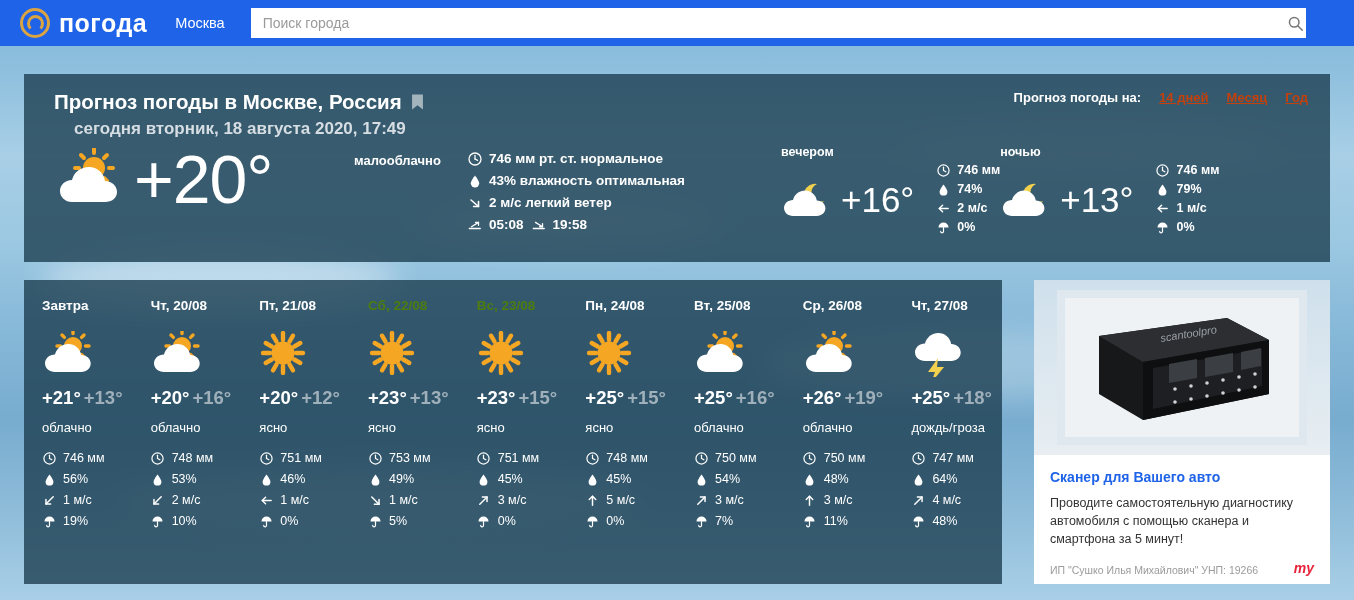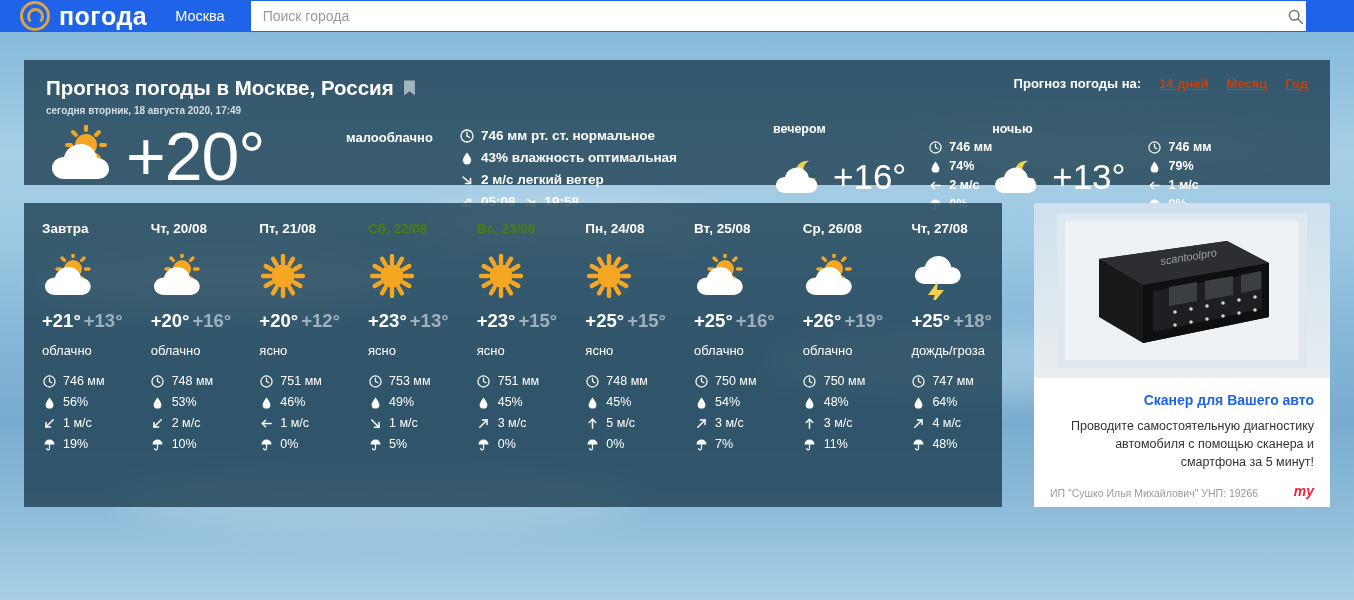--- a/index.html
+++ b/index.html
@@ -18,21 +18,21 @@
   .sky-wisp { position: absolute; border-radius: 50%; background: rgba(255,255,255,0.40); filter: blur(14px); pointer-events: none; }
   .w1 { left: 40px;  top: 250px; width: 360px; height: 60px; }
   .w2 { left: 420px; top: 200px; width: 300px; height: 46px; opacity:.7; }
   .w3 { left: 760px; top: 330px; width: 420px; height: 70px; opacity:.55;}
   .w4 { left: 120px; top: 470px; width: 520px; height: 60px; opacity:.45;}
   .w5 { left: 900px; top: 120px; width: 380px; height: 52px; opacity:.5; }
 
   
   .topbar {
     position: relative; z-index: 5;
-    height: 32px; background: #1f63e8;
+    height: 46px; background: #1f63e8;
     display: flex; align-items: center; padding: 0 20px;
   }
   .logo-wrap { display: flex; align-items: center; gap: 9px; }
   .logo-mark {
     width: 30px; height: 30px; border-radius: 50%;
     border: 3px solid #d9a441; position: relative;
     display: flex; align-items: center; justify-content: center;
   }
   .logo-mark::after {
     content: ""; width: 11px; height: 11px; border-radius: 50%;
@@ -52,28 +52,28 @@
   .search-box input {
     border: 0; outline: 0; flex: 1; font-size: 14px;
     font-family: "Liberation Sans", sans-serif; color: #333;
   }
   .search-box input::placeholder { color: #9a9a9a; }
   .search-ico { width: 17px; height: 17px; flex: 0 0 auto; }
 
   
   .panel-current {
     position: relative; z-index: 4;
-    margin: 28px 24px 0 24px; height: 125px;
+    margin: 28px 24px 0 24px; height: 188px;
     background: rgba(29,62,81,0.80);
-    color: #fff; padding: 16px 22px 0 22px;
+    color: #fff; padding: 16px 22px 0 30px;
   }
   .pc-head { display: flex; align-items: flex-start; justify-content: space-between; }
   .pc-title { font-size: 20.5px; font-weight: bold; display: flex; align-items: center; gap: 9px; }
   .bookmark-ico { width: 13px; height: 18px; opacity: .55; }
-  .pc-sub { font-size: 10px; font-weight: bold; color: #d7dee3; margin-top: 5px; }
+  .pc-sub { font-size: 17px; font-weight: bold; color: #d7dee3; margin-top: 5px; margin-left: 20px; }
   .fc-links { font-size: 13px; display: flex; align-items: center; gap: 18px; color: #fff; }
   .fc-links .lbl { font-weight: bold; }
   .fc-links a { color: #c2410c; text-decoration: underline; font-weight: bold; text-align: right; }
 
   .pc-body { display: flex; align-items: flex-start; margin-top: 6px; }
   .now-block { display: flex; flex-direction: column; width: 300px; }
   .now-row { display: flex; align-items: center; gap: 6px; }
   .now-temp { font-size: 68px; font-weight: 300; line-height: 1; letter-spacing: -1px; }
   .feels { font-size: 12.5px; font-weight: bold; color: #e3e9ed; margin-top: 6px; }
 
@@ -104,21 +104,21 @@
   .day-temps .night { color: #9fb0bb; margin-left: 3px; }
   .day-cond { font-size: 13px; margin-bottom: 16px; white-space: nowrap; }
   .day-metrics .metric { font-size: 12.5px; font-weight: normal; margin-bottom: 7px; }
 
   
   .panel-ad { flex: 1; background: #fff; display: flex; flex-direction: column; }
   .ad-img {
     height: 175px; background: linear-gradient(180deg,#cfe0ec 0%, #e8eef2 100%);
     display: flex; align-items: center; justify-content: center; overflow: hidden;
   }
-  .ad-body { padding: 14px 16px 6px 16px; text-align: right; }
+  .ad-body { padding: 14px 16px 6px 16px; }
   .ad-title { color: #1f63e8; font-size: 14px; font-weight: bold; margin-bottom: 9px; }
   .ad-text { color: #333; font-size: 12.5px; line-height: 1.45; }
   .ad-foot {
     margin-top: auto; padding: 6px 16px 8px 16px;
     display: flex; align-items: flex-end; justify-content: space-between;
   }
   .ad-legal { color: #9b9b9b; font-size: 10.5px; }
   .ad-brand { color: #e8243c; font-size: 14px; font-weight: bold; font-style: italic; }
 </style>
 </head>

